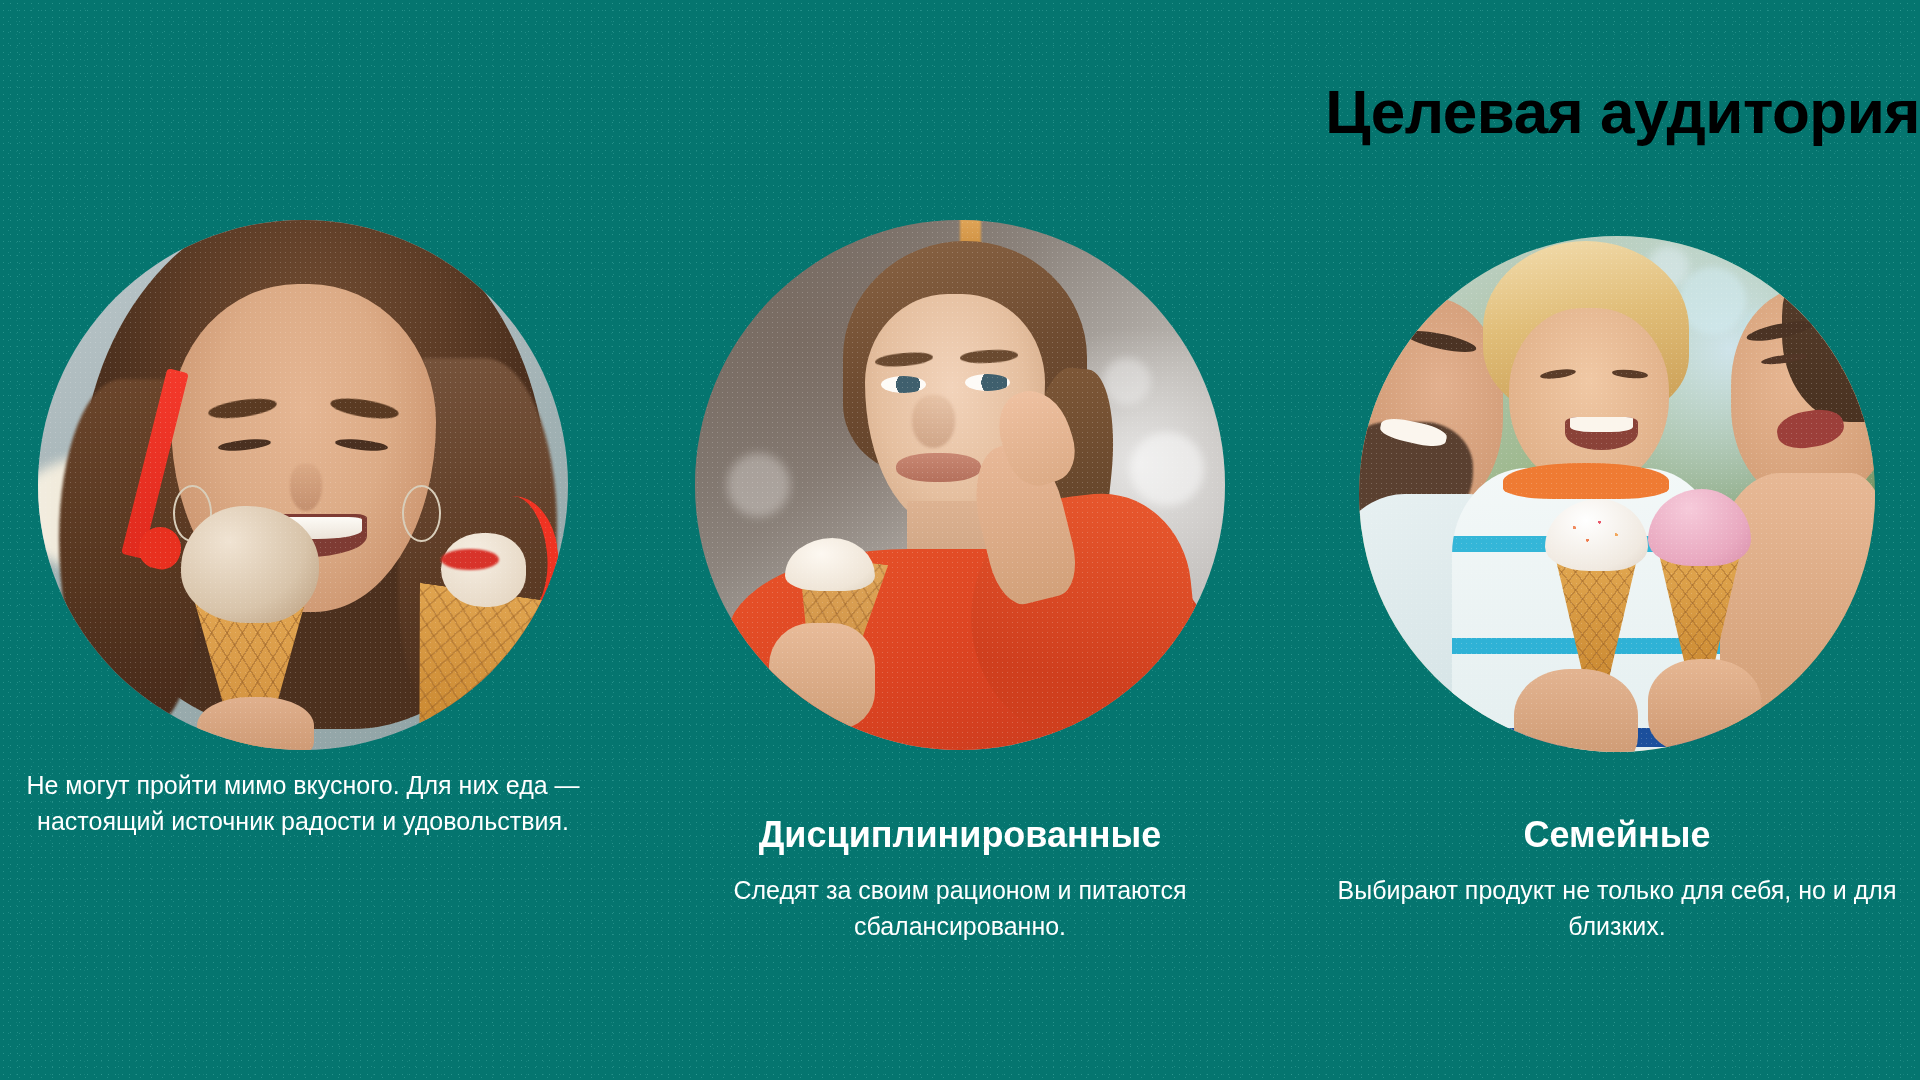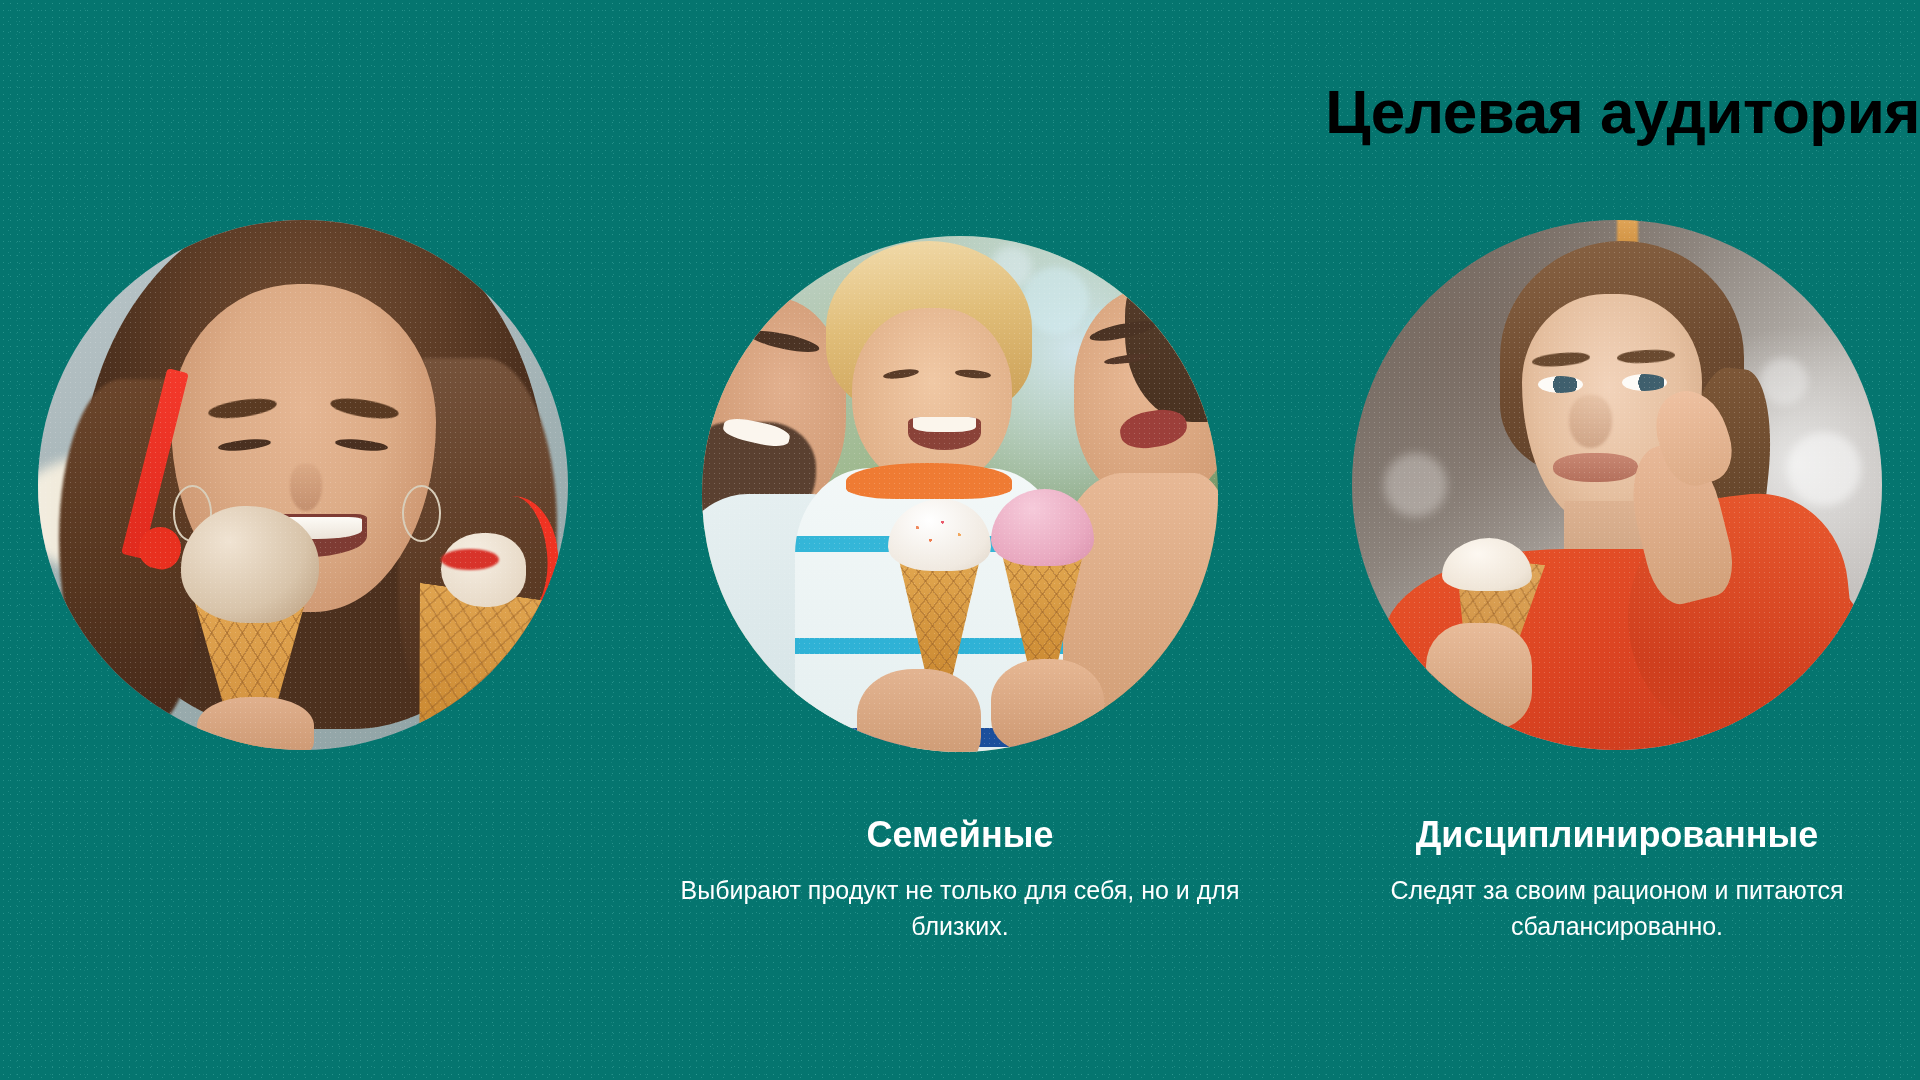--- a/index.html
+++ b/index.html
@@ -488,20 +488,53 @@
           <div class="p1-spoon2"></div>
           <div class="p1-cone"></div>
           <div class="p1-cone2"></div>
           <div class="p1-icecream"></div>
           <div class="p1-icecream2"></div>
           <div class="p1-jam"></div>
           <div class="p1-hand"></div>
         </div>
         <div class="photo-grain"></div>
       </div>
+      <div class="persona-desc">Не могут пройти мимо вкусного. Для них еда — настоящий источник радости и удовольствия.</div>
+    </div>
+
+    <div class="persona persona--disciplined">
+      <div class="photo-circle">
+        <div class="photo-art">
+          <div class="p3-bg"></div>
+          <div class="p3-bokeh1"></div>
+          <div class="p3-bokeh2"></div>
+          <div class="p3-bokeh3"></div>
+          <div class="p3-lamp"></div>
+          <div class="p3-hair"></div>
+          <div class="p3-pony"></div>
+          <div class="p3-face"></div>
+          <div class="p3-brow-l"></div>
+          <div class="p3-brow-r"></div>
+          <div class="p3-eye-l"></div>
+          <div class="p3-eye-r"></div>
+          <div class="p3-nose"></div>
+          <div class="p3-lips"></div>
+          <div class="p3-neck"></div>
+          <div class="p3-sweater"></div>
+          <div class="p3-arm"></div>
+          <div class="p3-forearm"></div>
+          <div class="p3-hand-up"></div>
+          <div class="p3-cone"></div>
+          <div class="p3-scoop"></div>
+          <div class="p3-hand-cone"></div>
+        </div>
+        <div class="photo-grain"></div>
+      </div>
+      <div class="persona-title">Дисциплинированные</div>
+      <div class="persona-desc">Следят за своим рационом и питаются сбалансированно.</div>
     </div>
 
     <div class="persona persona--family">
       <div class="photo-circle">
         <div class="photo-art">
           <div class="p2-bg"></div>
           <div class="p2-bokeh1"></div>
           <div class="p2-bokeh2"></div>
           <div class="p2-bokeh3"></div>
           <div class="p2-dad-head"></div>
@@ -531,46 +564,14 @@
           <div class="p2-scoop-b"></div>
           <div class="p2-hand-l"></div>
           <div class="p2-hand-r"></div>
         </div>
         <div class="photo-grain"></div>
       </div>
       <div class="persona-title">Семейные</div>
       <div class="persona-desc">Выбирают продукт не только для себя, но и для близких.</div>
     </div>
 
-    <div class="persona persona--disciplined">
-      <div class="photo-circle">
-        <div class="photo-art">
-          <div class="p3-bg"></div>
-          <div class="p3-bokeh1"></div>
-          <div class="p3-bokeh2"></div>
-          <div class="p3-bokeh3"></div>
-          <div class="p3-lamp"></div>
-          <div class="p3-hair"></div>
-          <div class="p3-pony"></div>
-          <div class="p3-face"></div>
-          <div class="p3-brow-l"></div>
-          <div class="p3-brow-r"></div>
-          <div class="p3-eye-l"></div>
-          <div class="p3-eye-r"></div>
-          <div class="p3-nose"></div>
-          <div class="p3-lips"></div>
-          <div class="p3-neck"></div>
-          <div class="p3-sweater"></div>
-          <div class="p3-arm"></div>
-          <div class="p3-forearm"></div>
-          <div class="p3-hand-up"></div>
-          <div class="p3-cone"></div>
-          <div class="p3-scoop"></div>
-          <div class="p3-hand-cone"></div>
-        </div>
-        <div class="photo-grain"></div>
-      </div>
-      <div class="persona-title">Дисциплинированные</div>
-      <div class="persona-desc">Следят за своим рационом и питаются сбалансированно.</div>
-    </div>
-
   </div>
 </div>
 
 </body></html>

